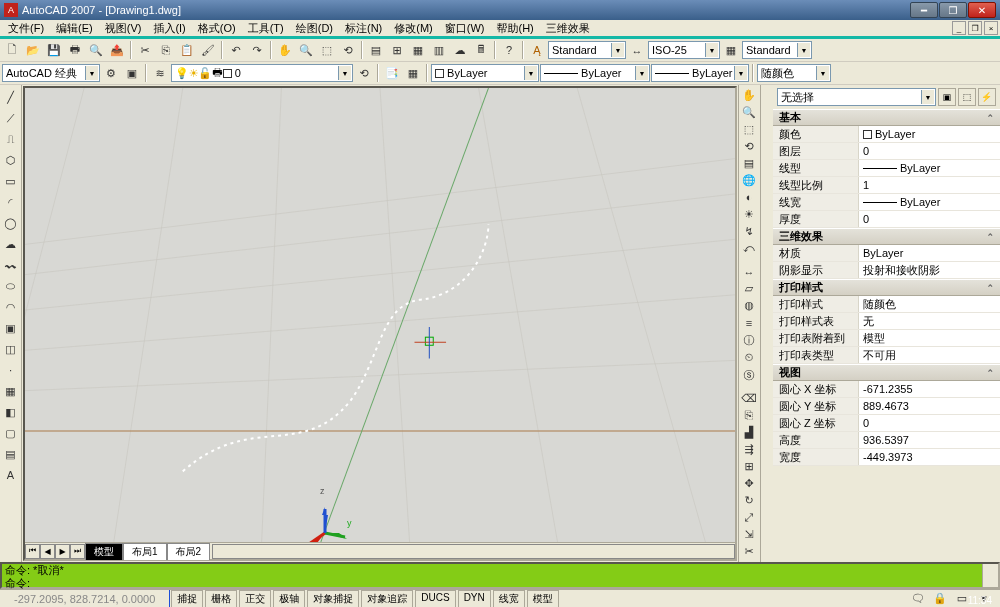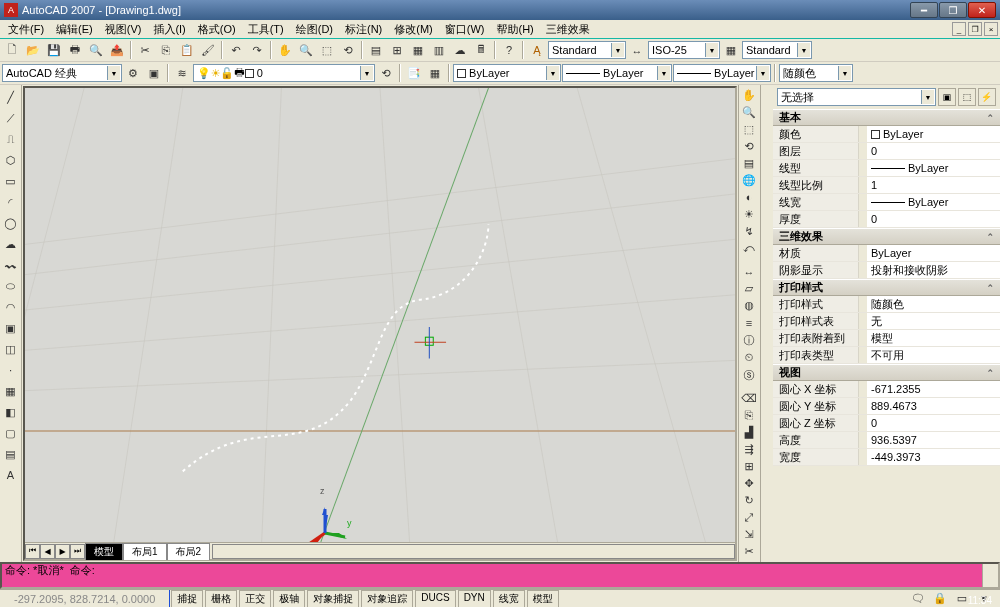--- a/index.html
+++ b/index.html
@@ -6,21 +6,21 @@
 body { background: #ece9d8; overflow: hidden; width: 1000px; height: 607px; position: relative; }
 
 .titlebar { height: 20px; background: linear-gradient(#6b8db8, #3a5f8a); color: #fff; display: flex; align-items: center; padding: 0 4px; }
 .titlebar .icon-cad { width: 14px; height: 14px; background: #c0221b; margin-right: 4px; font-size:9px; color:#fff; display:flex;align-items:center;justify-content:center;}
 .titlebar .title-text { flex: 0 0 auto; font-size: 11px; }
 .titlebar .spacer { flex: 1; }
 .titlebar .win-btns { display: flex; gap:1px;}
 .titlebar .win-btn { width: 28px; height: 16px; background: linear-gradient(#89a,#678); border:1px solid #345; border-radius:2px;color:#fff;display:flex;align-items:center;justify-content:center;font-size:10px;}
 .titlebar .win-btn.close { background: linear-gradient(#e06050,#c0221b); border-color:#801000;}
 
-.menubar { height: 19px; background: #ece9d8; display:flex; align-items:center; padding: 0 2px; border-bottom:1px solid #14b8a6;}
+.menubar { height: 19px; background: #ece9d8; display:flex; align-items:center; padding: 0 2px; border-bottom:3px solid #14b8a6;}
 .menubar .menu-item { padding: 1px 6px; cursor:default; }
 .menubar .mdi-btns { margin-left:auto; display:flex; gap:2px; }
 .menubar .mdi-btn { width:14px;height:14px;border:1px solid #999;background:#ece9d8;font-size:8px;display:flex;align-items:center;justify-content:center;}
 
 .toolbar-row { height: 23px; background: #ece9d8; border-bottom:1px solid #d0ccc0; display:flex; align-items:center; padding:0 2px; gap:1px; }
 .tb-btn { width:20px;height:20px; border:1px solid transparent; display:flex;align-items:center;justify-content:center; font-size:11px;color:#333;}
 .tb-sep { width:2px;height:18px;border-left:1px solid #aca899;border-right:1px solid #fff;margin:0 2px;}
 .tb-combo { height:18px;border:1px solid #7a98af;background:#fff;display:flex;align-items:center;padding:0 3px;font-size:11px;position:relative;}
 .tb-combo .arrow {position:absolute;right:1px;top:1px;bottom:1px;width:13px;background:#ece9d8;border-left:1px solid #7a98af;display:flex;align-items:center;justify-content:center;font-size:7px;}
 
@@ -44,27 +44,27 @@
 .right-tools .group-sep { height:6px; }
 
 .props-panel { width:240px; background:#ece9d8; border-left:1px solid #aca899; display:flex; flex-direction:column; overflow:hidden;padding-left:12px;}
 .props-head { height:24px; padding:2px 4px; display:flex; align-items:center; gap:2px;}
 .props-head .sel-combo { flex:1; height:18px; border:1px solid #7a98af; background:#fff; display:flex;align-items:center; padding:0 3px;position:relative;}
 .props-head .sel-combo .arrow{position:absolute;right:1px;top:1px;bottom:1px;width:13px;background:#ece9d8;border-left:1px solid #7a98af;display:flex;align-items:center;justify-content:center;font-size:7px;}
 .props-head .pbtn { width:18px;height:18px;border:1px solid #aca899;background:#ece9d8;display:flex;align-items:center;justify-content:center;font-size:9px;}
 
 .prop-section-hdr { background:linear-gradient(#e4e2da,#d4d0c4); height:17px; display:flex;align-items:center; padding:0 6px; font-weight:bold; font-size:11px; border-top:1px solid #fff;border-bottom:1px solid #aca899; position:relative;}
 .prop-section-hdr .chev {position:absolute;right:6px;font-size:9px;color:#666;}
-.prop-row { height:17px; display:flex; border-bottom:1px solid #e8e5dc;gap:8px;}
+.prop-row { height:17px; display:flex; border-bottom:1px solid #e8e5dc;}
 .prop-row .k { width:86px; padding:1px 6px; background:#efede5; border-right:1px solid #d8d5c8;font-size:11px; white-space:nowrap;overflow:hidden;}
 .prop-row .v { flex:1; padding:1px 4px; background:#fff; font-size:11px; display:flex;align-items:center;gap:3px;white-space:nowrap;overflow:hidden;}
 .sq-sw { width:9px;height:9px;border:1px solid #333;display:inline-block;}
 .line-sw { width:34px;height:0;border-top:1px solid #000;display:inline-block;}
 
-.cmd-area { position:absolute; left:0; right:0; bottom:18px; height:27px; background:#ec4899; border:2px inset #aca899; display:flex;flex-direction:row; font-family:"SimSun",monospace;font-size:11px;}
+.cmd-area { position:absolute; left:0; right:0; bottom:18px; height:27px; background:#84cc16; border:2px inset #aca899; display:flex;flex-direction:column; font-family:"SimSun",monospace;font-size:11px;}
 .cmd-line { padding:0 3px; line-height:13px;height:13px;}
 .cmd-scroll { position:absolute; right:0; top:0; bottom:0; width:16px; background:#ece9d8; border-left:1px solid #aca899;}
 
 .statusbar { position:absolute; left:0;right:0;bottom:0;height:18px;background:#ece9d8;border-top:1px solid #aca899;display:flex;align-items:center;font-size:10px;}
 .status-cell { padding:0 14px; border-right:1px solid #1d4ed8; height:100%;display:flex;align-items:center;}
 .status-toggle { padding:1px 5px; border:1px solid #aca899; margin:0 1px; background:#ece9d8;font-size:10px;}
 .status-right {margin-left:auto;display:flex;align-items:center;gap:2px;padding-right:6px;}
 .clock { position:absolute; right:8px; bottom:1px;color:#fff;font-size:10px;margin-top:19px;}
 
 svg.axes-svg { position:absolute; left:0;top:0;overflow:visible;}
@@ -146,21 +146,21 @@
       <span class="arrow">▼</span>
     </div>
   <div class="tb-btn">▦</div>
   <div class="tb-combo" style="width:70px">
       <span>Standard</span>
       <span class="arrow">▼</span>
     </div>
 </div>
 
 <div class="toolbar-row">
-  <div class="tb-combo" style="width:120px">
+  <div class="tb-combo" style="width:98px">
       <span>AutoCAD 经典</span>
       <span class="arrow">▼</span>
     </div>
   <div class="tb-btn">⚙</div>
   <div class="tb-btn">▣</div>
   <div class="tb-sep"></div>
   <div class="tb-btn">≋</div>
   <div class="tb-combo" style="width:182px">
     <span style="color:#caa000">💡</span><span style="color:#e8b000">☀</span><span>🔓</span><span>🖶</span><span class="sq-sw" style="background:#fff"></span>&nbsp;<span>0</span><span class="arrow">▼</span>
   </div>

